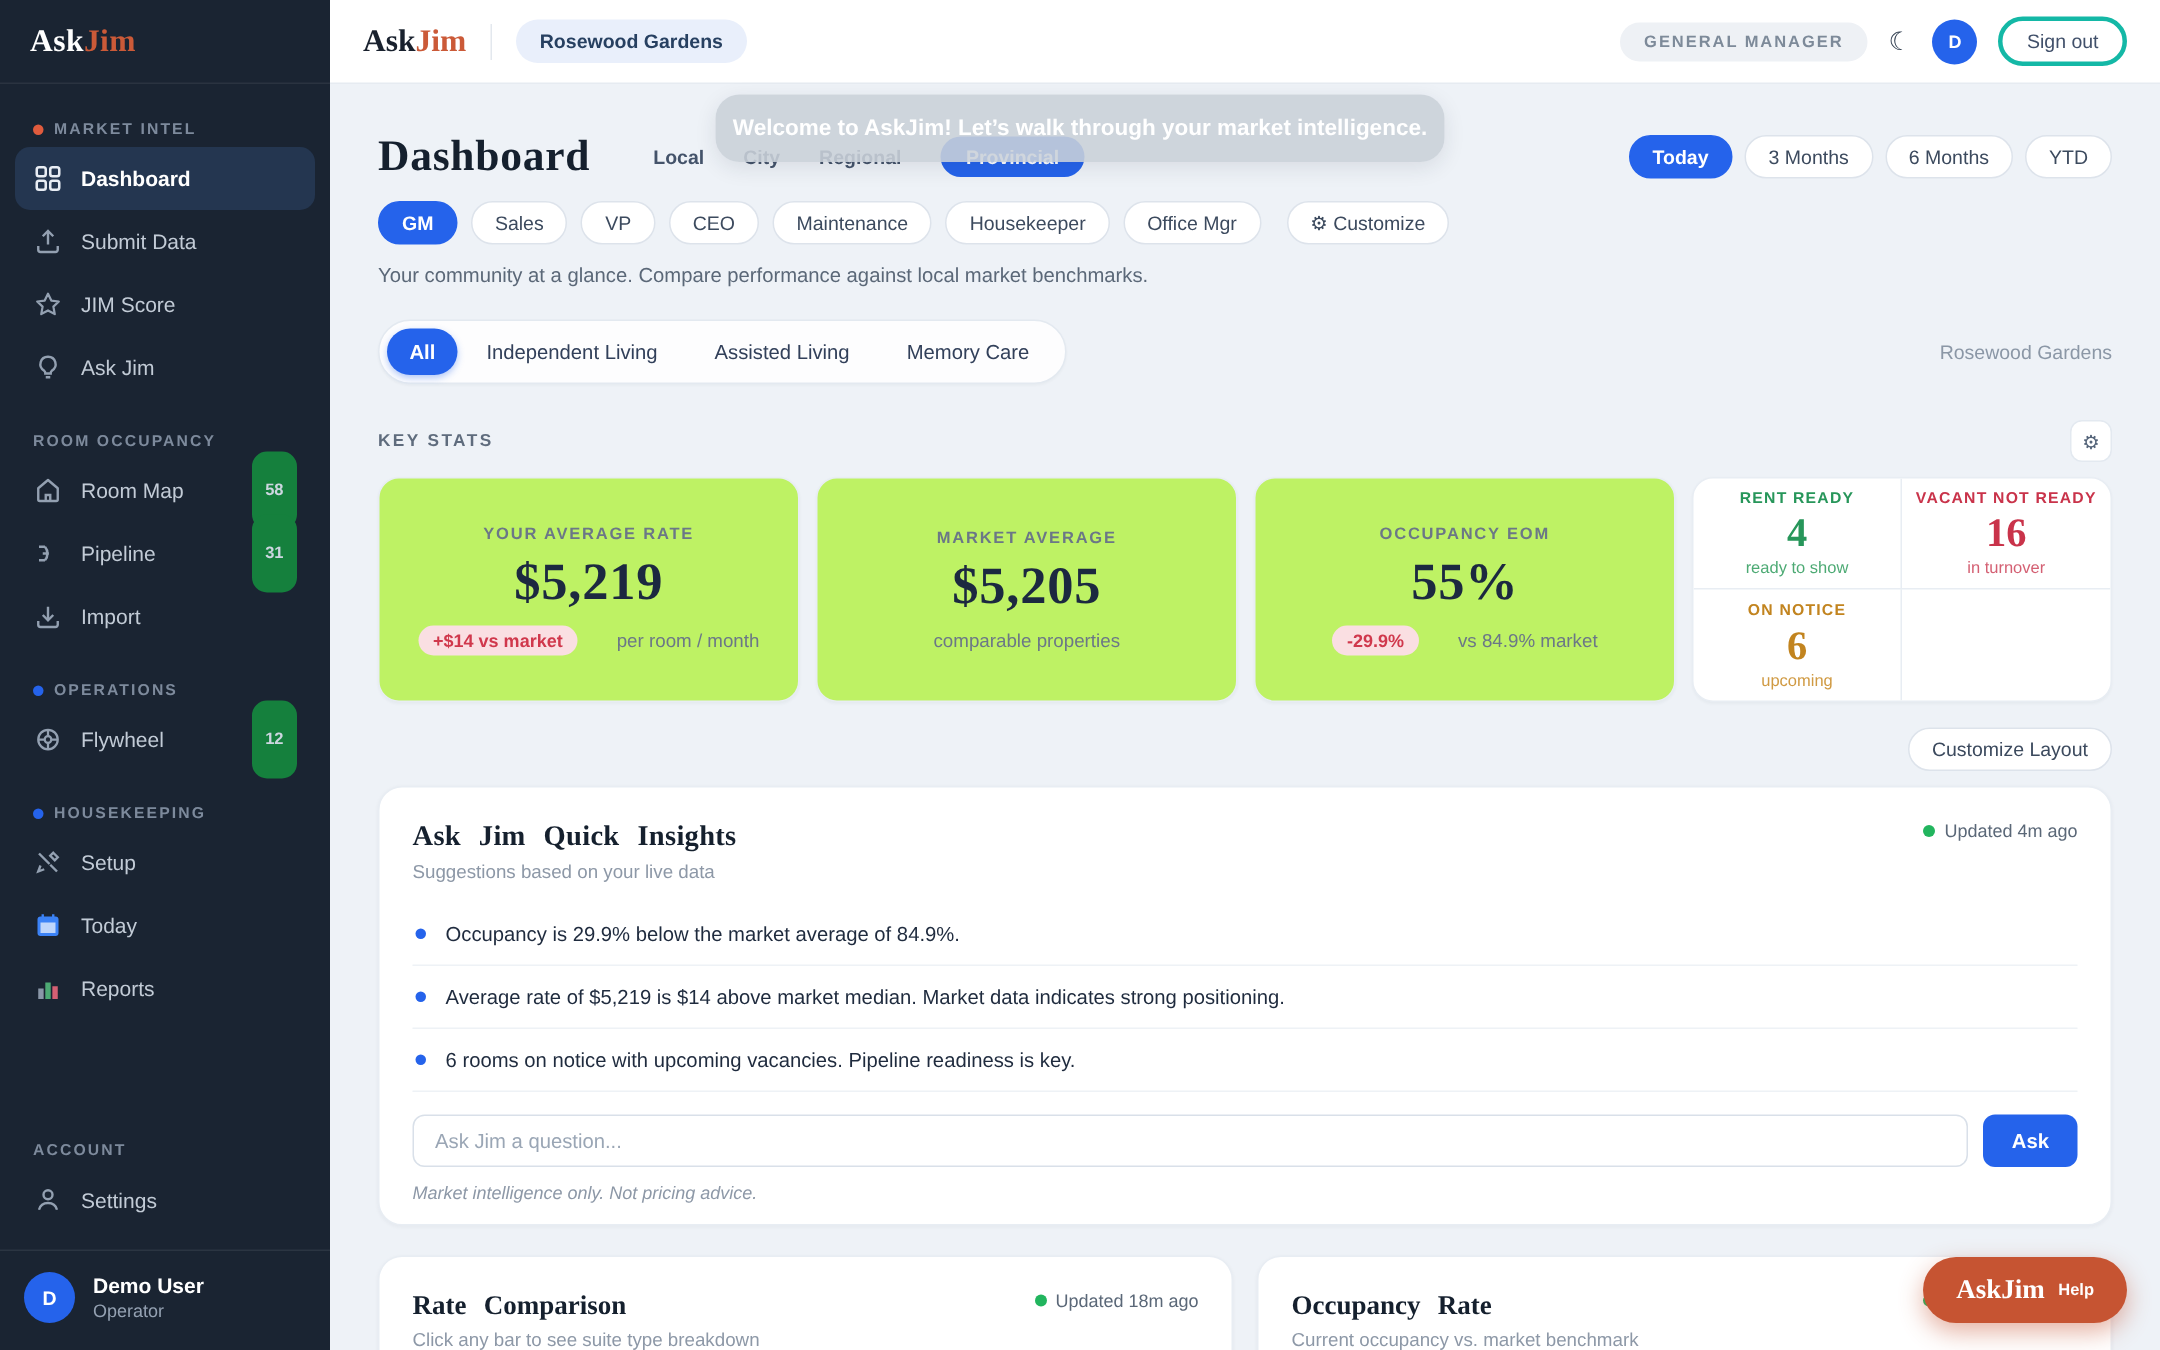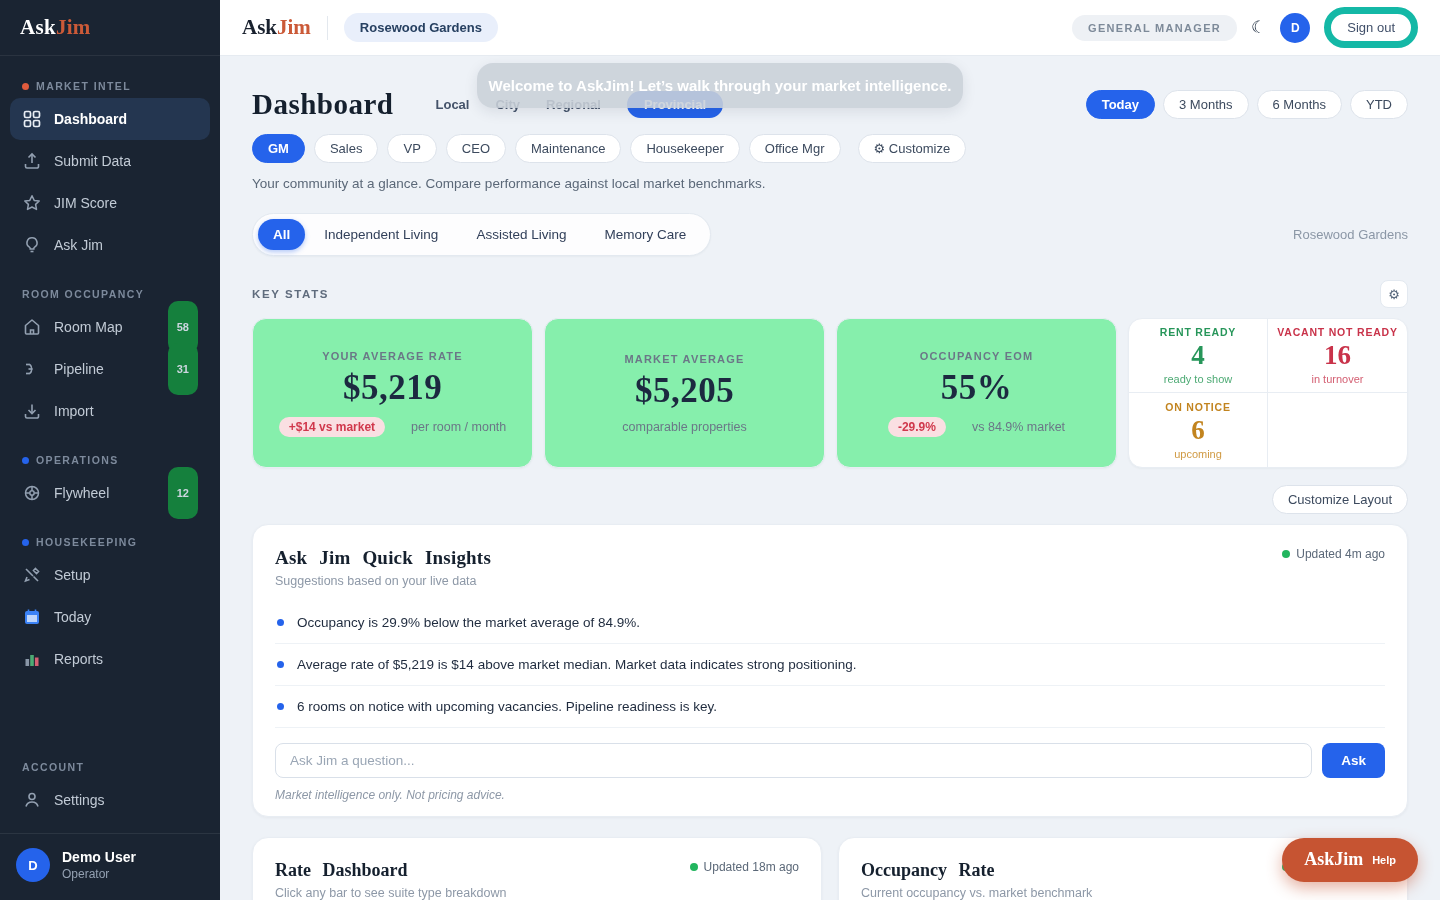--- a/index.html
+++ b/index.html
@@ -29,21 +29,21 @@
   
   .topbar { position:absolute; left:220px; right:0; top:0; height:56px; background:#ffffff; border-bottom:1px solid #e6ebf1; display:flex; align-items:center; padding:0 22px; z-index:4; }
   .topbar .serif { font-size:21px; font-weight:bold; }
   .logo-ask-d { color:#19212e; }
   .top-divider { width:1px; height:24px; background:#e3e8ee; margin:0 16px; }
   .community-pill { background:#e9effb; color:#274061; font-size:13px; font-weight:bold; padding:7px 16px; border-radius:999px; cursor:pointer; }
   .top-right { margin-left:auto; display:flex; align-items:center; gap:14px; }
   .role-badge { background:#eef1f5; color:#7d8a99; font-size:11px; font-weight:bold; letter-spacing:1.3px; padding:7px 16px; border-radius:999px; }
   .moon { font-size:17px; color:#2c3a4c; cursor:pointer; line-height:1; }
   .top-avatar { width:30px; height:30px; border-radius:50%; background:#2563eb; color:#fff; display:flex; align-items:center; justify-content:center; font-size:12px; font-weight:bold; cursor:pointer; }
-  .signout { background:#fff; border:7px solid #14b8a6; color:#41506a; font-size:13px; padding:6px 16px; border-radius:999px; cursor:pointer; }
+  .signout { background:#fff; border:3px solid #14b8a6; color:#41506a; font-size:13px; padding:6px 16px; border-radius:999px; cursor:pointer; }
 
   
   .main { position:absolute; left:220px; top:56px; right:0; bottom:0; padding:32px 32px 0 32px; overflow:hidden; }
   .title-row { display:flex; align-items:center; }
   .page-title { font-size:29px; font-weight:bold; color:#15202e; letter-spacing:.5px; }
   .scope-tabs { display:flex; align-items:center; gap:26px; margin-left:42px; }
   .scope-tab { font-size:13px; font-weight:bold; color:#44536a; cursor:pointer; }
   .scope-tab.sel { background:#2563eb; color:#fff; padding:6px 17px; border-radius:999px; }
   .time-tabs { margin-left:auto; display:flex; gap:8px; }
   .pill { border-radius:999px; font-size:13px; cursor:pointer; border:1px solid #dde3eb; background:#fff; color:#3c4a5e; padding:6px 15px; white-space:nowrap; }
@@ -55,21 +55,21 @@
   .segment-tabs { display:inline-flex; align-items:center; background:#fdfdfe; border:1px solid #e3e9f0; border-radius:999px; padding:5px; box-shadow:0 1px 2px rgba(30,41,59,.04); }
   .seg-tab { font-size:13.5px; color:#32405a; padding:8px 19px; border-radius:999px; cursor:pointer; white-space:nowrap; }
   .seg-tab.sel { background:#2563eb; color:#fff; font-weight:bold; box-shadow:0 2px 5px rgba(37,99,235,.35); padding:8px 15px; }
   .segment-right { margin-left:auto; font-size:13px; color:#8b97a6; }
 
   .keystats-row { margin-top:24px; display:flex; align-items:center; }
   .keystats-label { font-size:11.5px; font-weight:bold; letter-spacing:1.6px; color:#5f6c7d; }
   .gear-btn { margin-left:auto; width:28px; height:28px; background:#fff; border:1px solid #e3e9f0; border-radius:8px; display:flex; align-items:center; justify-content:center; font-size:13px; color:#55657a; cursor:pointer; }
 
   .stats-grid { margin-top:10px; display:grid; grid-template-columns:1fr 1fr 1fr 280px; gap:11px; }
-  .stat-card { background:#86efac; border:1px solid #e8edf3; border-radius:14px; height:150px; display:flex; flex-direction:column; align-items:center; justify-content:center; box-shadow:0 1px 2px rgba(30,41,59,.04); }
+  .stat-card { background:#bef264; border:1px solid #e8edf3; border-radius:14px; height:150px; display:flex; flex-direction:column; align-items:center; justify-content:center; box-shadow:0 1px 2px rgba(30,41,59,.04); }
   .stat-title { font-size:11px; font-weight:bold; letter-spacing:1.2px; color:#6b7787; }
   .stat-value { font-size:35px; font-weight:bold; color:#1c2940; margin-top:6px; letter-spacing:.5px; }
   .stat-foot { margin-top:9px; display:flex; align-items:center; gap:26px; font-size:12.5px; color:#6b7787; }
   .badge-pink { background:#fadfe2; color:#d0384c; font-weight:bold; font-size:12px; padding:3px 10px; border-radius:999px; }
 
   .mini-grid { background:#fff; border:1px solid #e8edf3; border-radius:14px; height:150px; display:grid; grid-template-columns:1fr 1fr; grid-template-rows:1fr 1fr; overflow:hidden; box-shadow:0 1px 2px rgba(30,41,59,.04); }
   .mini-cell { display:flex; flex-direction:column; align-items:center; justify-content:center; gap:1px; }
   .mini-cell.b-r { border-right:1px solid #e8edf3; } .mini-cell.b-b { border-bottom:1px solid #e8edf3; }
   .mini-title { font-size:10.5px; font-weight:bold; letter-spacing:.8px; }
   .mini-value { font-size:27px; font-weight:bold; margin-top:1px; }
@@ -410,21 +410,21 @@
       <input class="ask-input" type="text" placeholder="Ask Jim a question..." style="">
       <button class="ask-btn">Ask</button>
     </div>
     <div class="disclaimer">Market intelligence only. Not pricing advice.</div>
   </section>
 
   <div class="bottom-grid">
     <section class="card bottom-card">
       <div class="card-head">
         <div>
-          <div class="card-title-sm serif">Rate Dashboard</div>
+          <div class="card-title-sm serif">Rate Comparison</div>
           <div class="card-sub">Click any bar to see suite type breakdown</div>
         </div>
         <div class="updated">
           <span class="g-dot"></span>
           <span>Updated 18m ago</span>
         </div>
       </div>
 
     </section>
 

